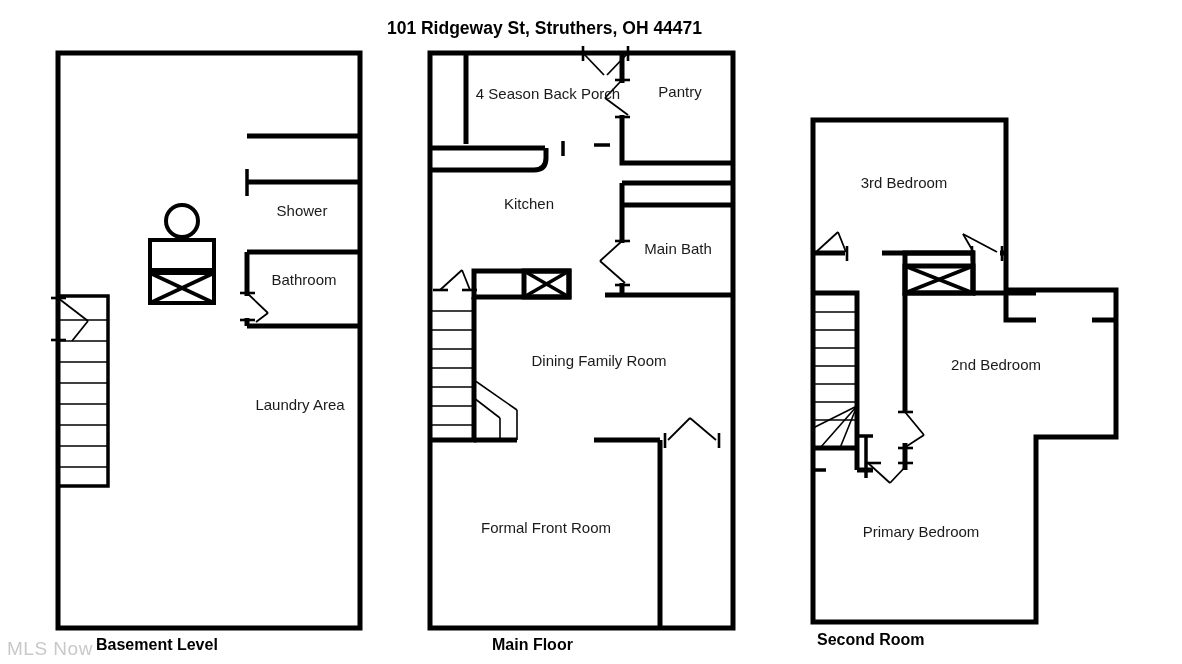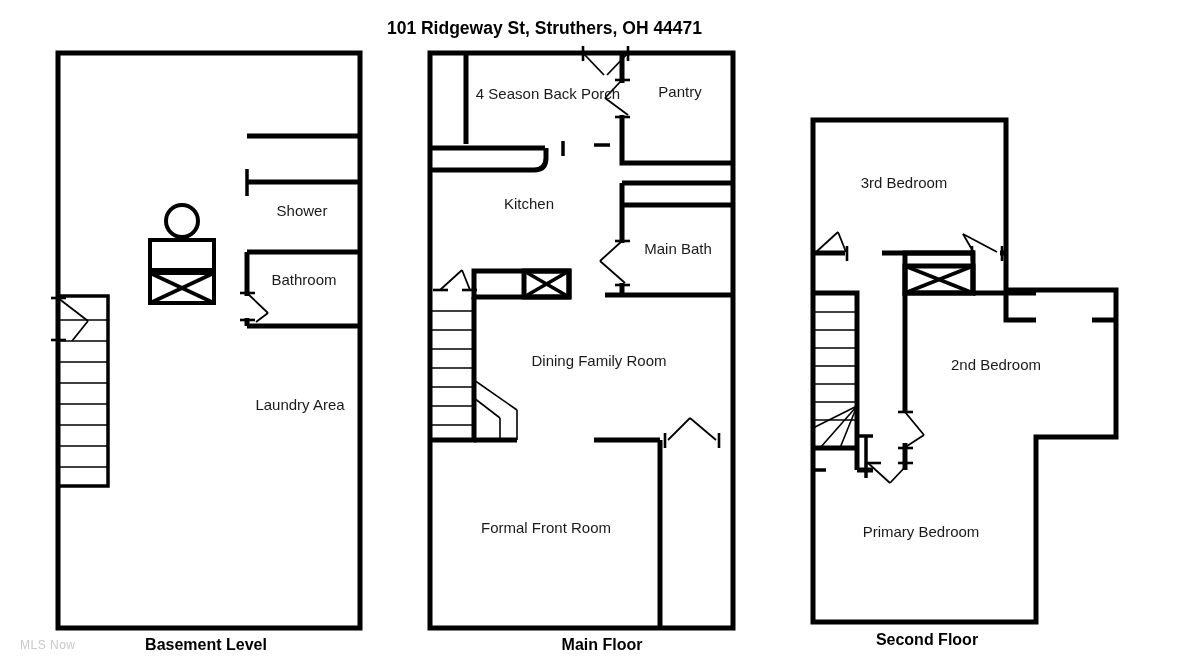--- a/index.html
+++ b/index.html
@@ -96,31 +96,30 @@
     width: 1089px;
     font-size: 17.5px;
   }
   .floor-caption {
     position: absolute;
     font-family: "Liberation Sans", sans-serif;
     font-size: 16px;
     font-weight: bold;
     color: #000000;
     white-space: nowrap;
-    text-align: center;
   }
   #caption-basement { left: 96px; top: 636px; width: 220px; }
   #caption-main { left: 492px; top: 636px; width: 220px; }
   #caption-second { left: 817px; top: 631px; width: 220px; }
   #mls-watermark {
     position: absolute;
-    left: 20px;
+    left: 7px;
     top: 638px;
     font-family: "Liberation Sans", sans-serif;
-    font-size: 12px;
+    font-size: 19px;
     color: #c9c9c9;
     letter-spacing: 0.5px;
     white-space: nowrap;
     user-select: none;
   }
 </style>
 </head>
 <body>
 
 <div id="floorplan-root">
@@ -361,17 +360,17 @@
       <text class="room-label" x="996" y="366">2nd Bedroom</text>
       <text class="room-label" x="921" y="533">Primary Bedroom</text>
     </g>
 
   </svg>
 
   <div class="floor-caption" id="caption-basement">Basement Level</div>
 
   <div class="floor-caption" id="caption-main">Main Floor</div>
 
-  <div class="floor-caption" id="caption-second">Second Floor</div>
+  <div class="floor-caption" id="caption-second">Second Room</div>
 
   <div id="mls-watermark">MLS Now</div>
 
 </div>
 
 </body></html>

